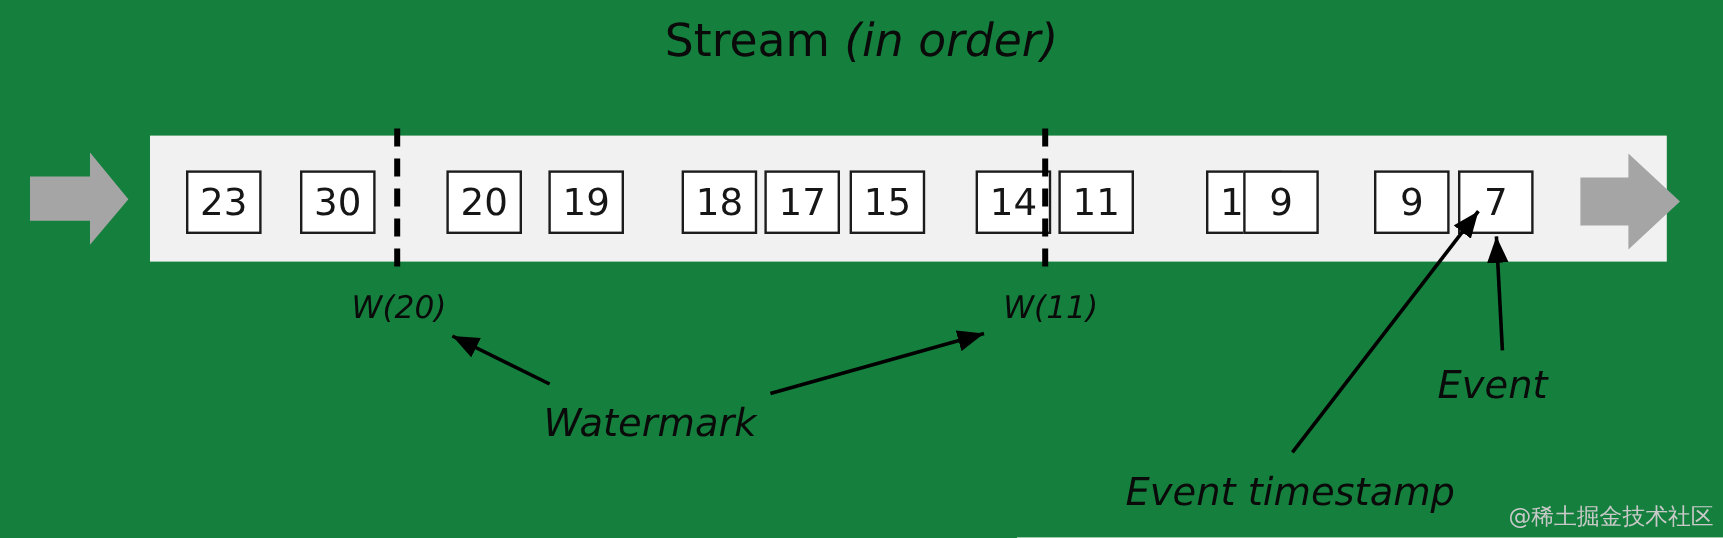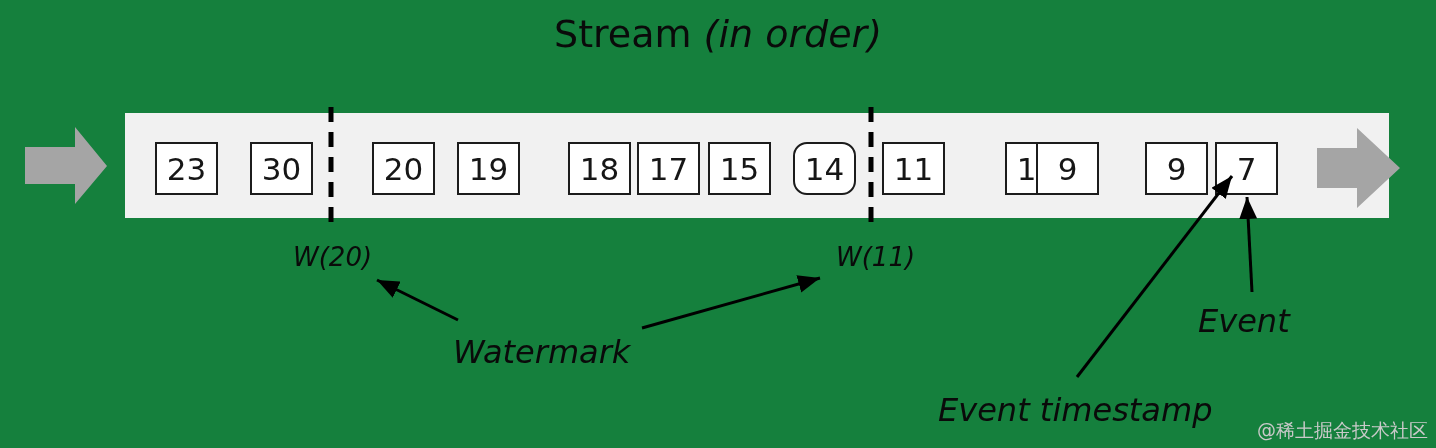--- a/index.html
+++ b/index.html
@@ -83,21 +83,21 @@
   <div class="title"><span>Stream </span><span class="qualifier">(in order)</span></div>
 
   <div class="band">
       <div class="event-box" style="left: 30px;">23</div>
       <div class="event-box" style="left: 125px;">30</div>
       <div class="event-box" style="left: 247px;">20</div>
       <div class="event-box" style="left: 332px;">19</div>
       <div class="event-box" style="left: 443px;">18</div>
       <div class="event-box" style="left: 512px;">17</div>
       <div class="event-box" style="left: 583px; text-align: center;">15</div>
-      <div class="event-box" style="left: 668px; border-radius: 14px;">14</div>
+      <div class="event-box" style="left: 688px;">14</div>
       <div class="event-box" style="left: 757px;">11</div>
       <div class="event-box" style="left: 844px; margin-left: 36px;">10</div>
       <div class="event-box" style="left: 911px;">9</div>
       <div class="event-box" style="left: 1020px;">9</div>
       <div class="event-box" style="left: 1090px;">7</div>
     </div>
 
   <svg class="overlay" viewBox="0 0 1436 448" xmlns="http://www.w3.org/2000/svg">
     <defs>
       <marker id="arrowhead" markerUnits="userSpaceOnUse" markerWidth="24" markerHeight="18" refX="22" refY="9" orient="auto">

